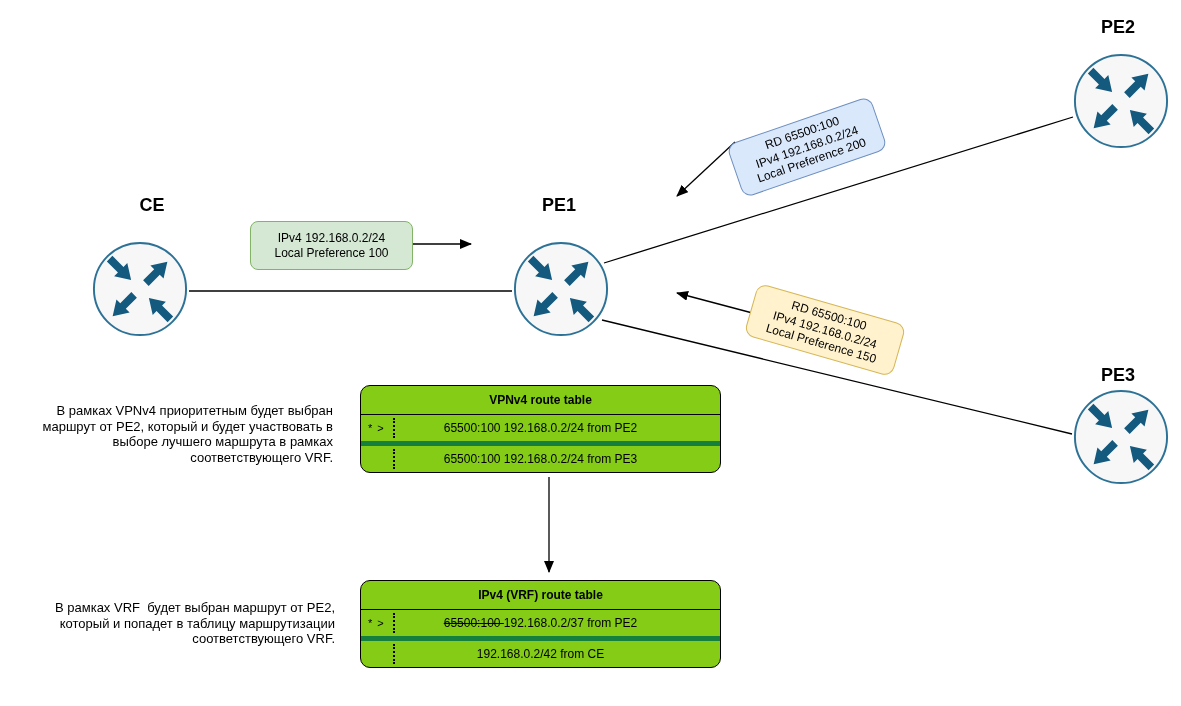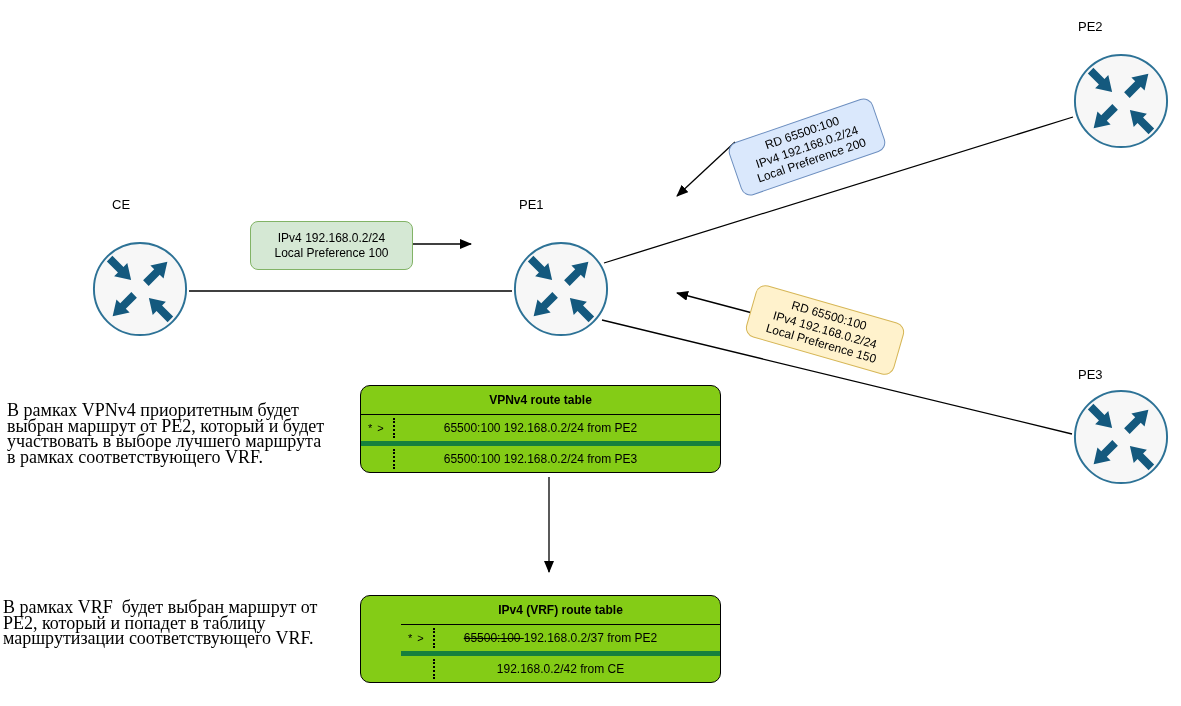--- a/index.html
+++ b/index.html
@@ -13,23 +13,24 @@
     overflow: hidden;
   }
   .wires { position: absolute; left: 0; top: 0; }
   .wire { stroke: var(--line-color, #000); stroke-width: 1.3; fill: none; }
 
   .router { position: absolute; width: 98px; height: 98px; }
 
   .node-label {
     position: absolute;
     width: 80px;
-    text-align: left;
-    font-size: 13px;
+    text-align: center;
+    font-size: 18px;
     line-height: 14px;
+    font-weight: bold;
   }
 
   .label-box {
     position: absolute;
     border: 1px solid #000;
     border-radius: 8px;
     display: flex;
     flex-direction: column;
     align-items: center;
     justify-content: center;
@@ -84,25 +85,24 @@
     top: 3px;
     bottom: 3px;
     width: 0;
     border-left: 2px dotted #000;
   }
   .rt-route { white-space: pre; }
   .strike { text-decoration: line-through; text-align: right; }
 
   .annotation {
     position: absolute;
-    text-align: left;
-    font-size: 18px;
+    text-align: right;
+    font-size: 13px;
     line-height: 15.5px;
     white-space: pre-wrap;
-    font-family: Liberation Serif, serif;
   }
 </style>
 </head>
 <body>
 
 <div class="canvas">
 
   <svg class="wires" width="1181" height="706">
     <defs>
       <marker id="arrowhead" markerWidth="13" markerHeight="10" refX="11" refY="5" orient="auto" markerUnits="userSpaceOnUse">
@@ -171,21 +171,21 @@
       <span class="rt-divider"></span>
       <span class="rt-route">65500:100 192.168.0.2/24 from PE2</span>
     </div>
     <div class="rt-row">
       <span class="rt-marker"></span>
       <span class="rt-divider"></span>
       <span class="rt-route">65500:100 192.168.0.2/24 from PE3</span>
     </div>
   </div>
 
-  <div class="route-table" style="left:360px; top:595px;padding-left:40px;">
+  <div class="route-table" style="left:360px; top:580px;">
     <div class="rt-header">IPv4 (VRF) route table</div>
     <div class="rt-row">
       <span class="rt-marker">* &gt;</span>
       <span class="rt-divider"></span>
       <span class="rt-route"><span class="strike">65500:100 </span><span>192.168.0.2/37 from PE2</span></span>
     </div>
     <div class="rt-row">
       <span class="rt-marker"></span>
       <span class="rt-divider"></span>
       <span class="rt-route">192.168.0.2/42 from CE</span>

